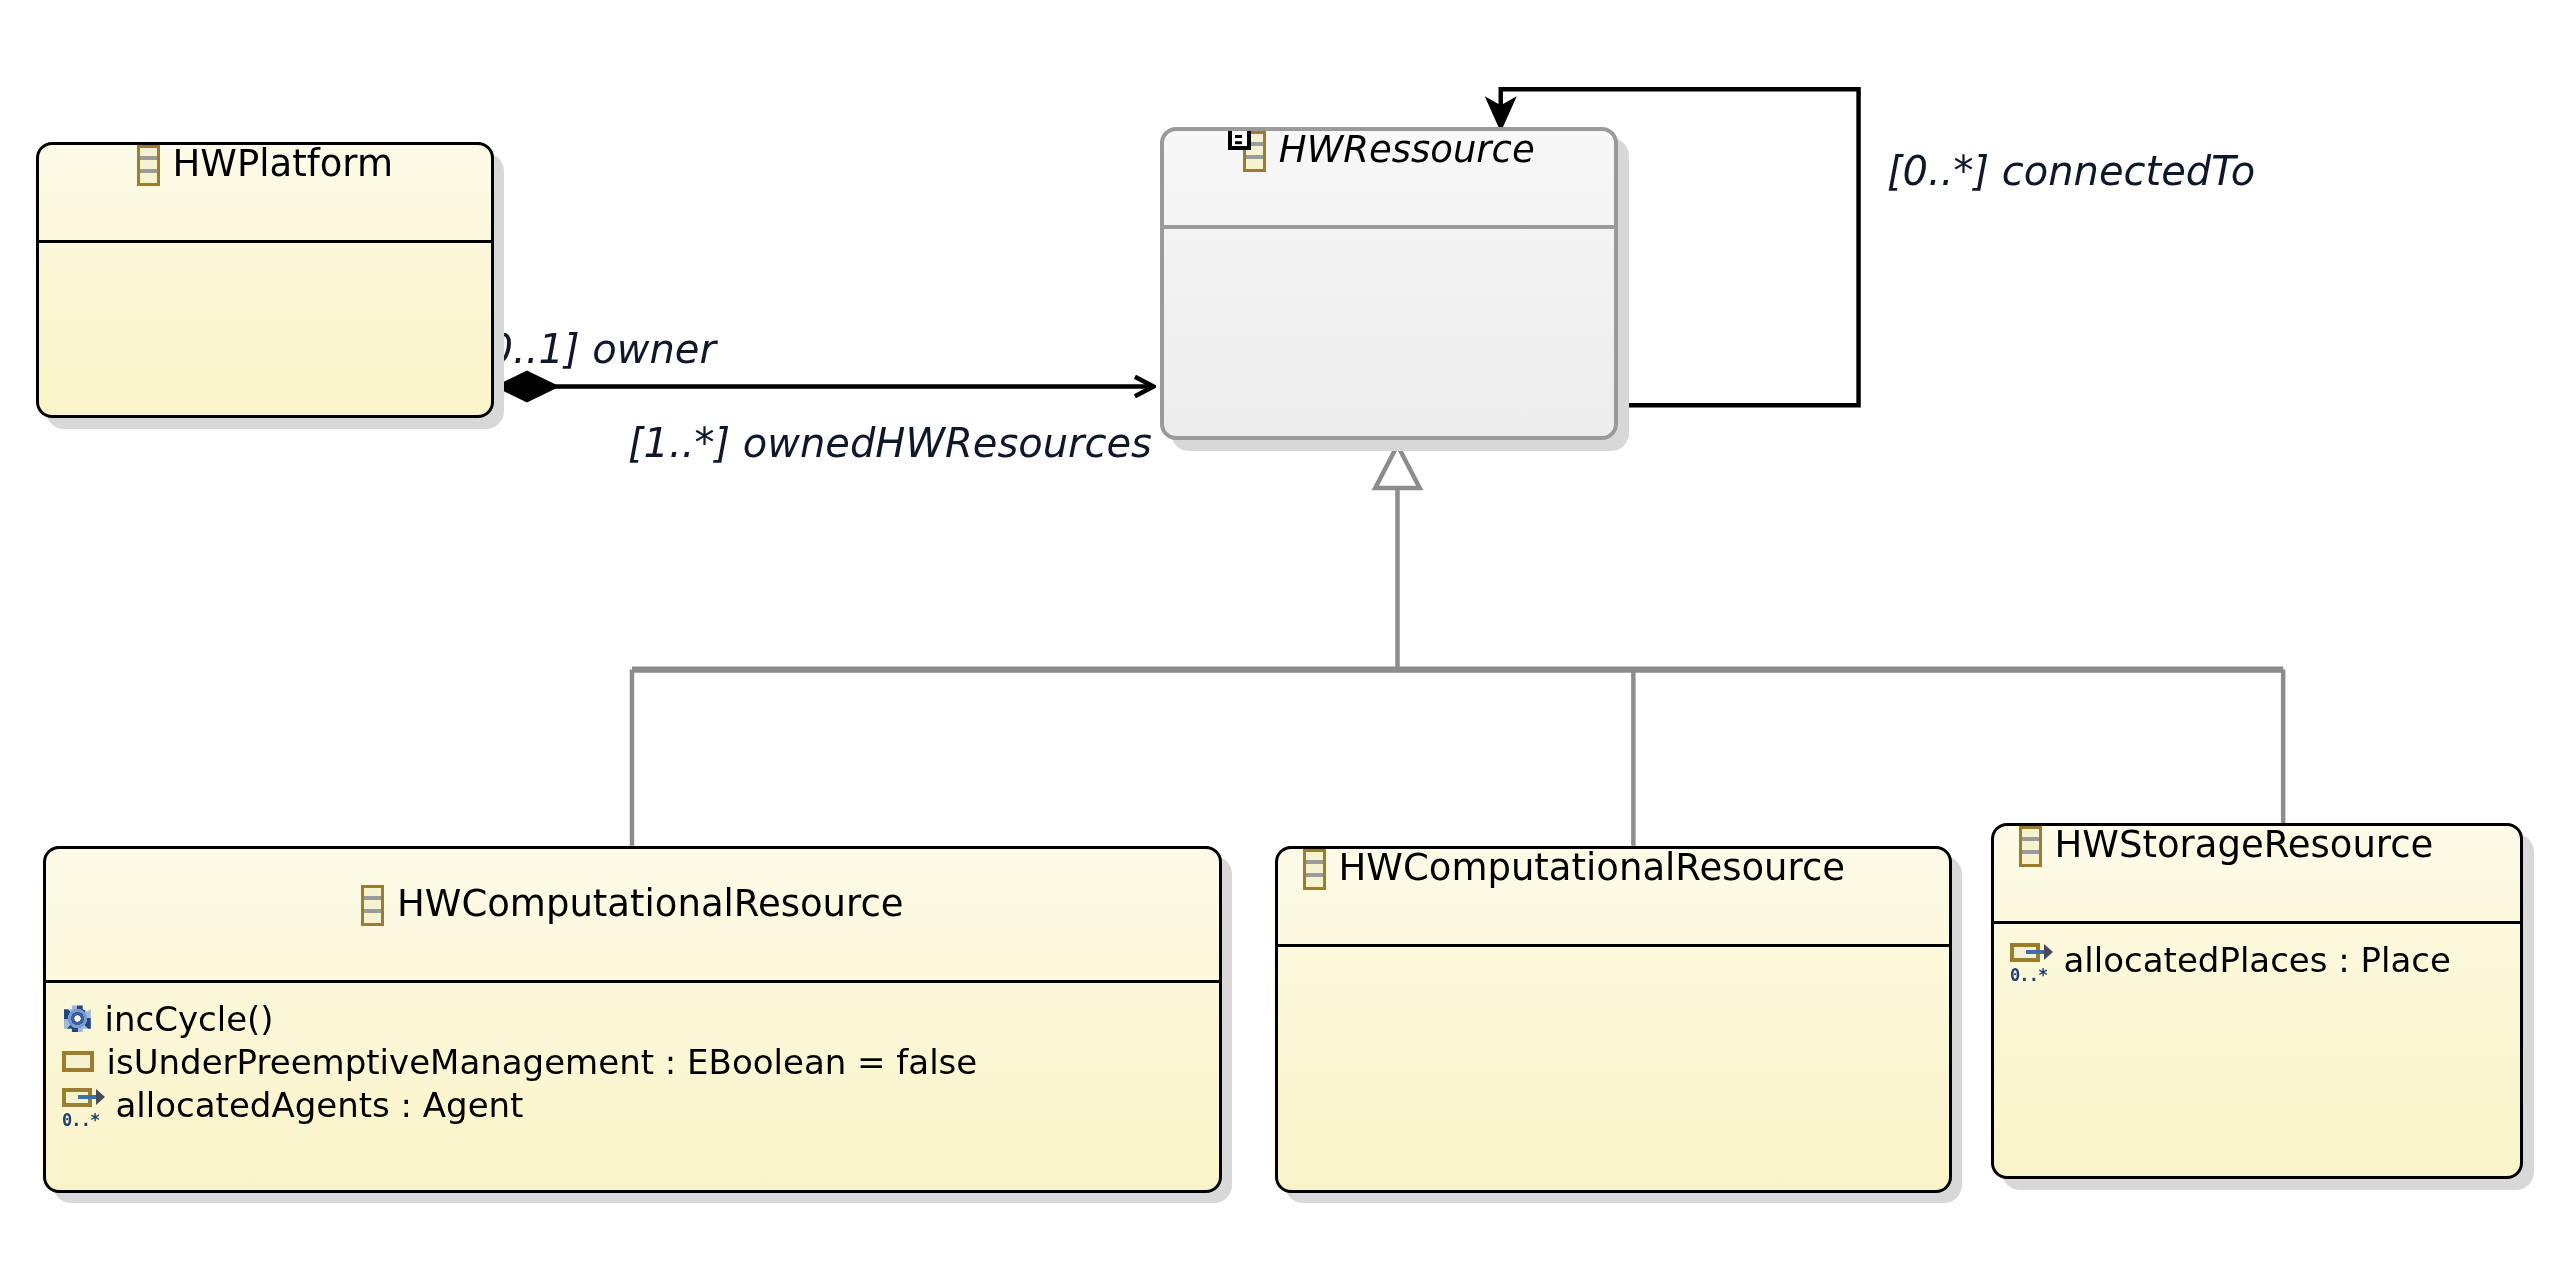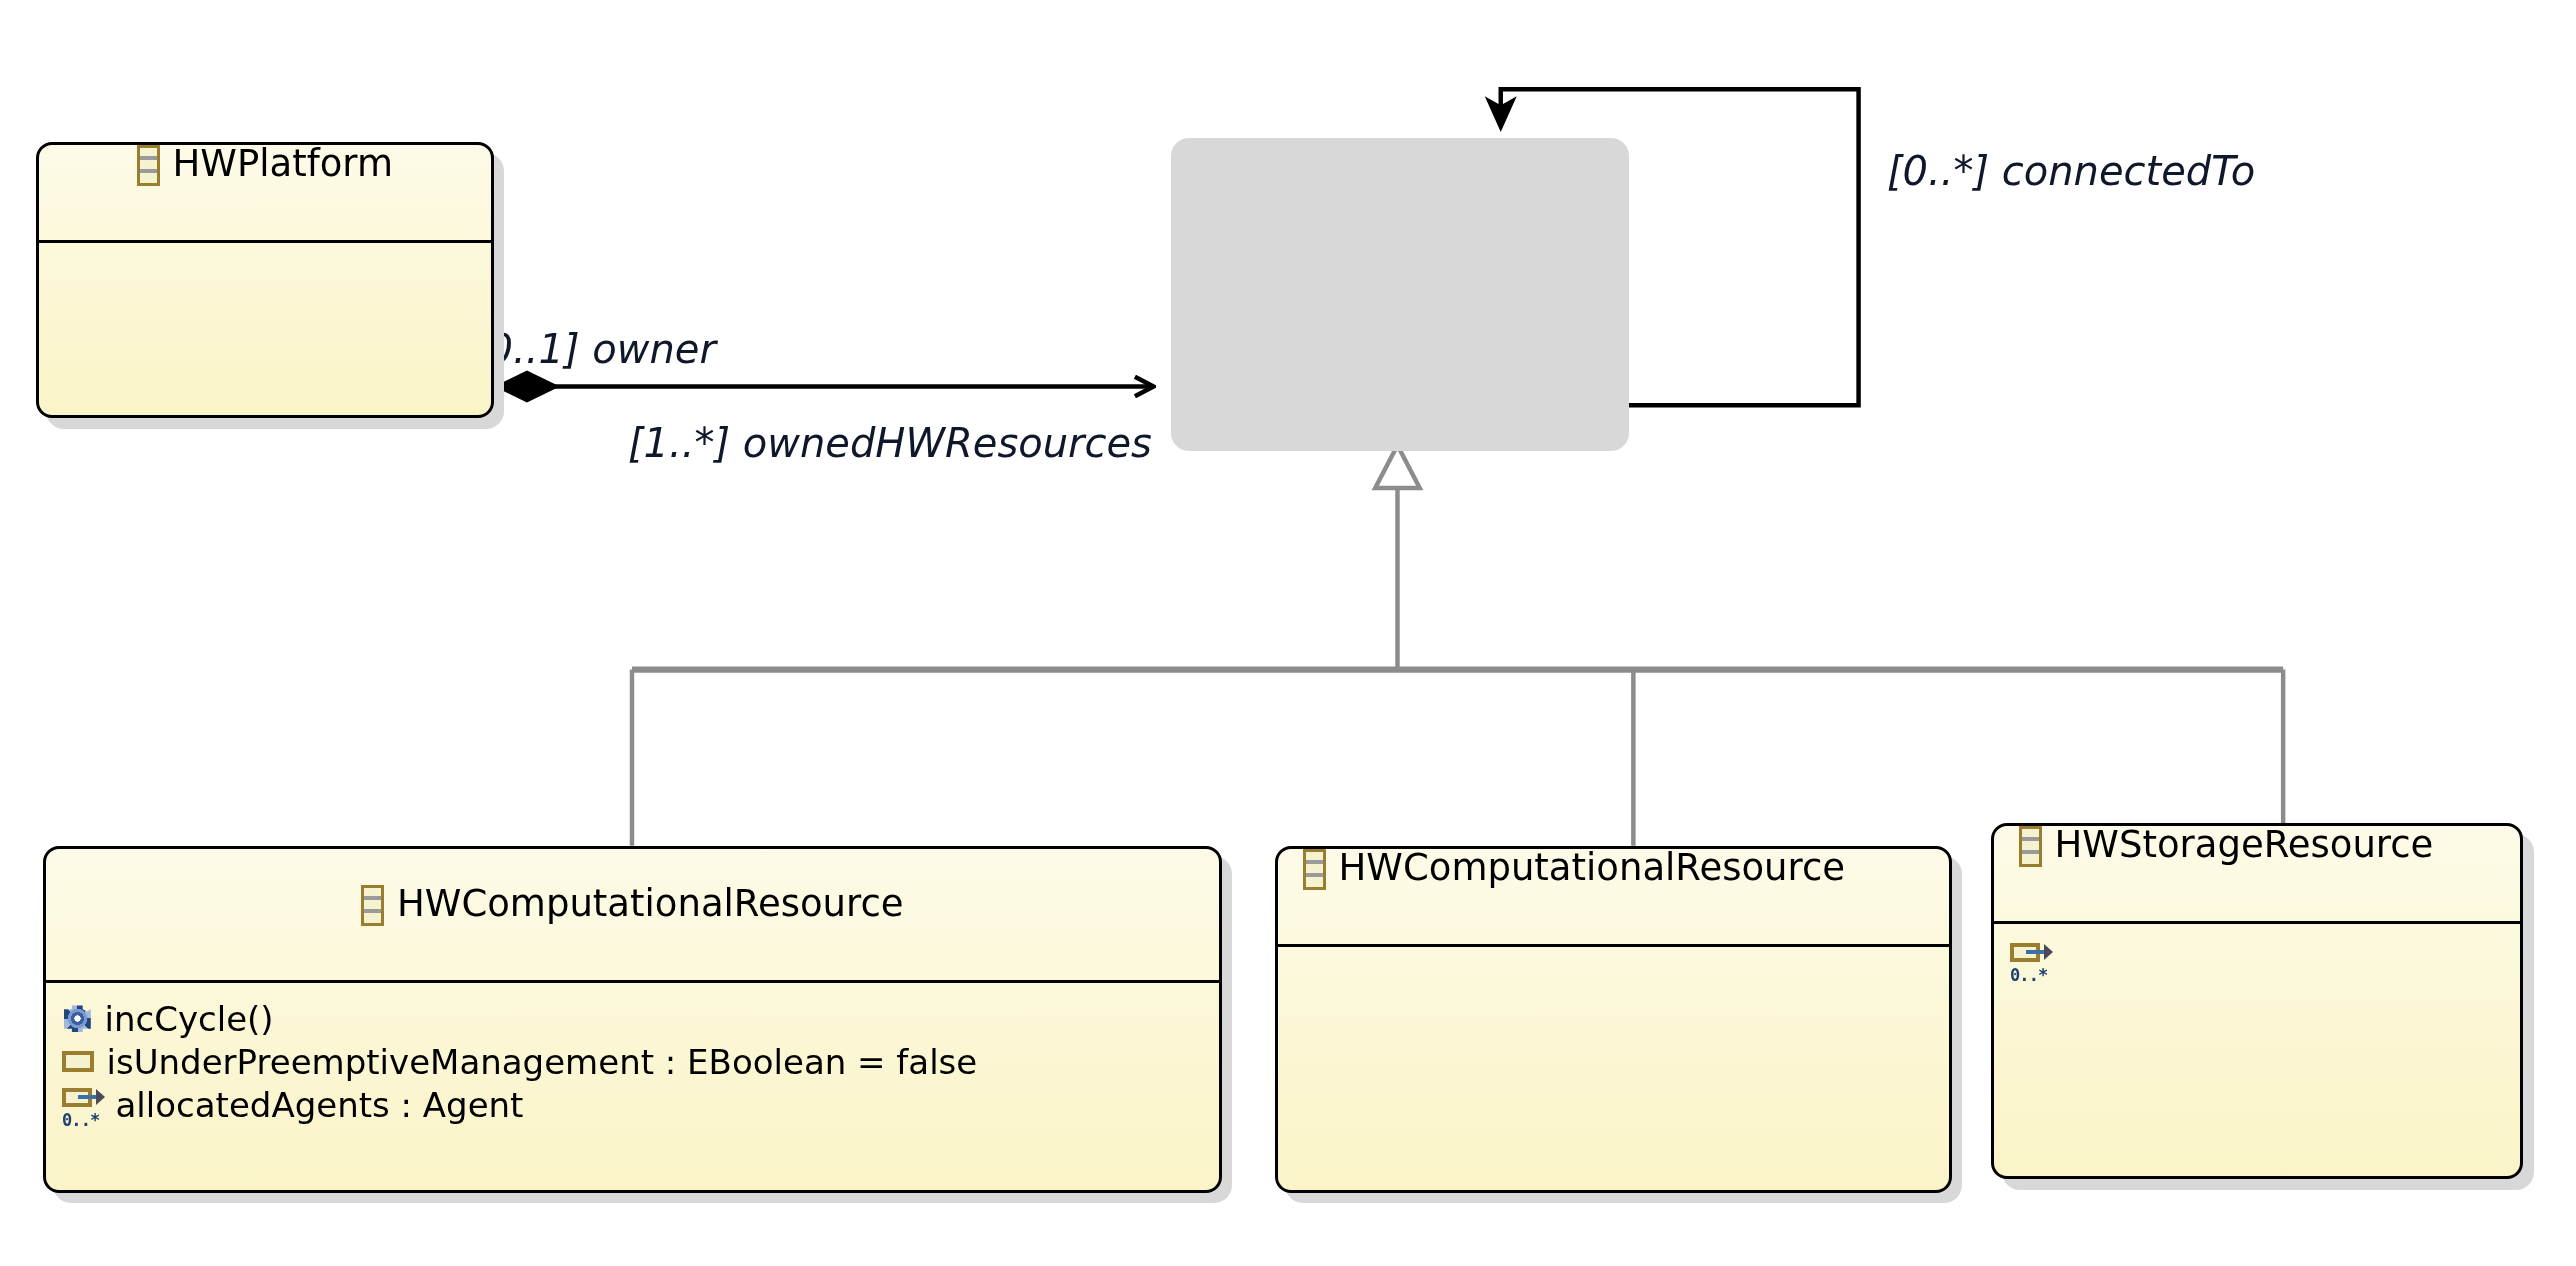--- a/index.html
+++ b/index.html
@@ -262,20 +262,31 @@
     <div class="title-sec concrete-div" style="height:98px;">
       <div class="title-row">
         <span class="icon-class"></span>
         <span class="cls-name">HWPlatform</span>
       </div>
     </div>
     <div class="body-sec" style="height:174px;"></div>
   </div>
 
   <div class="cls-shadow" style="left:1171px; top:138px; width:458px; height:313px;"></div>
+  <div class="uml-class abstract" style="left:1160px; top:127px; width:458px; height:313px;">
+    <div class="title-sec abstract-div" style="height:98px;">
+      <div class="title-row">
+        <span class="icon-class">
+          <span class="icon-abstract-badge"></span>
+        </span>
+        <span class="cls-name italic">HWRessource</span>
+      </div>
+    </div>
+    <div class="body-sec" style="height:211px;"></div>
+  </div>
 
   <div class="cls-shadow" style="left:53px; top:856px; width:1179px; height:347px;"></div>
   <div class="uml-class concrete" style="left:43px; top:846px; width:1179px; height:347px;">
     <div class="title-sec concrete-div" style="height:98px;margin-top:36px;">
       <div class="title-row">
         <span class="icon-class"></span>
         <span class="cls-name">HWComputationalResource</span>
       </div>
     </div>
     <div class="body-sec" style="height:246px;">
@@ -321,18 +332,19 @@
         <span class="cls-name">HWStorageResource</span>
       </div>
     </div>
     <div class="body-sec" style="height:255px;">
       <div class="member">
         <span class="icon-ref">
           <span class="ref-box"></span>
           <span class="ref-arrow"></span>
           <span class="ref-mult">0..*</span>
         </span>
+        <span class="m-label">allocatedPlaces : Place</span>
       </div>
     </div>
   </div>
 
 </div>
 
 
 </body></html>

